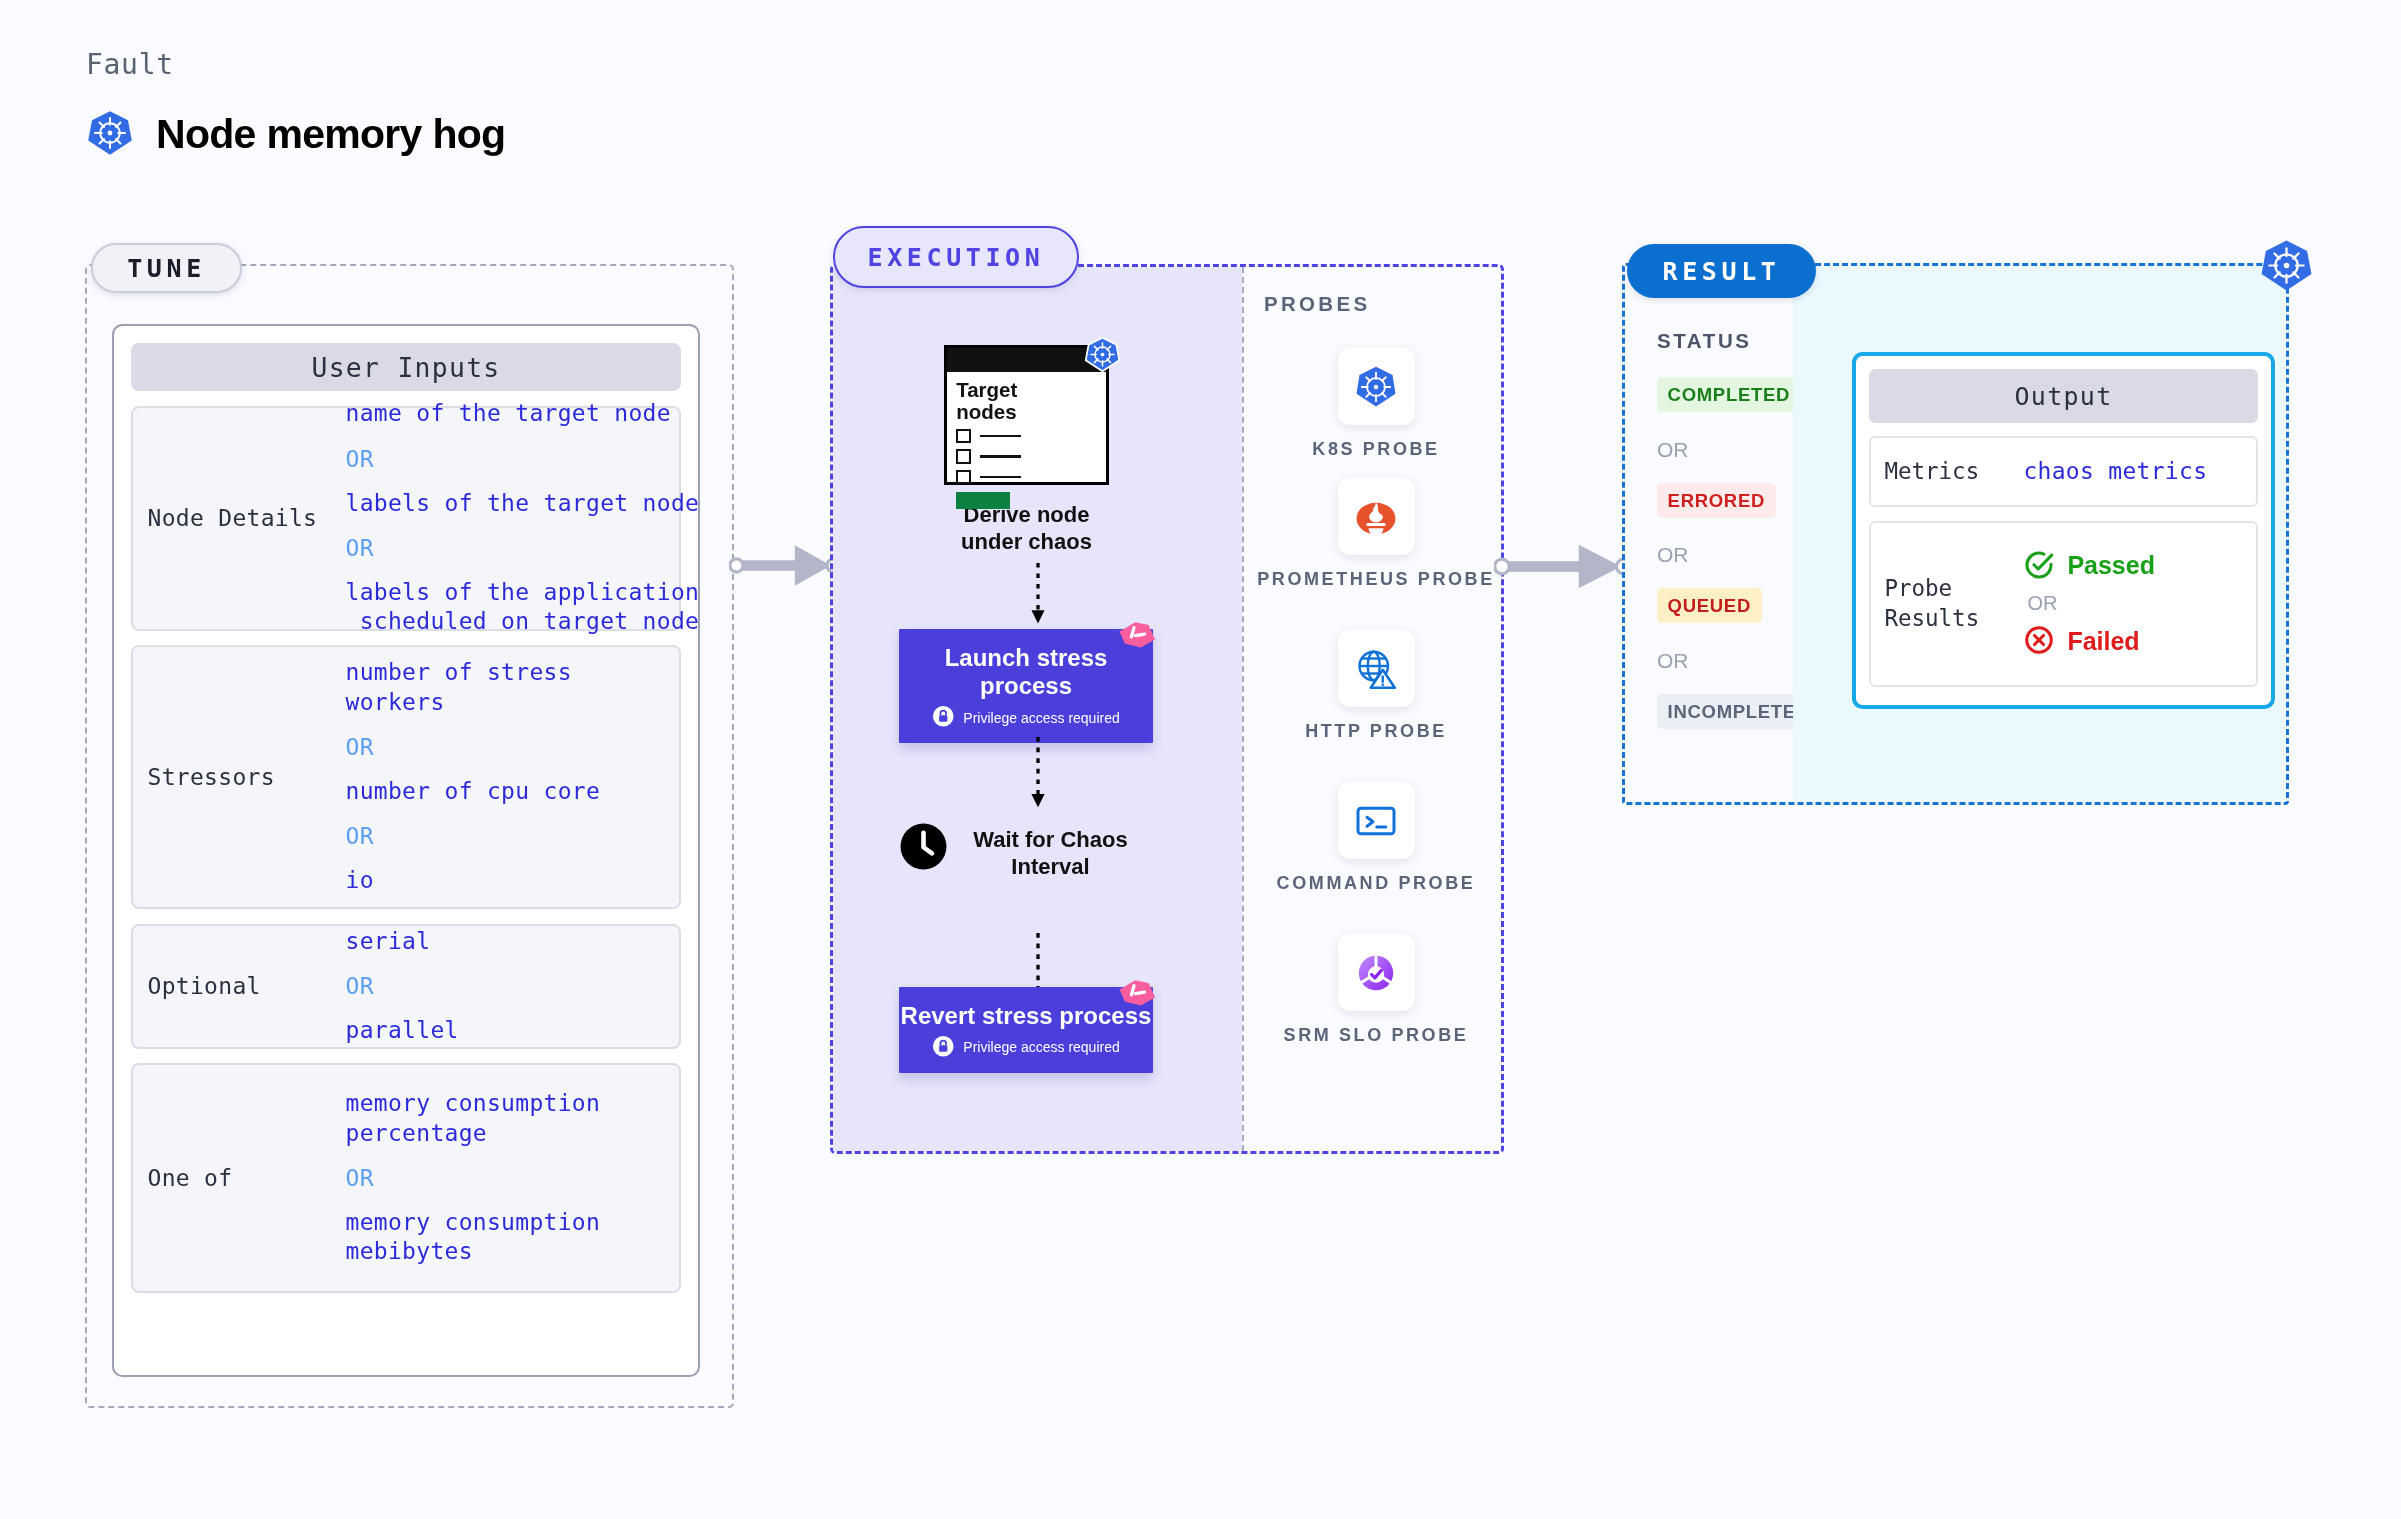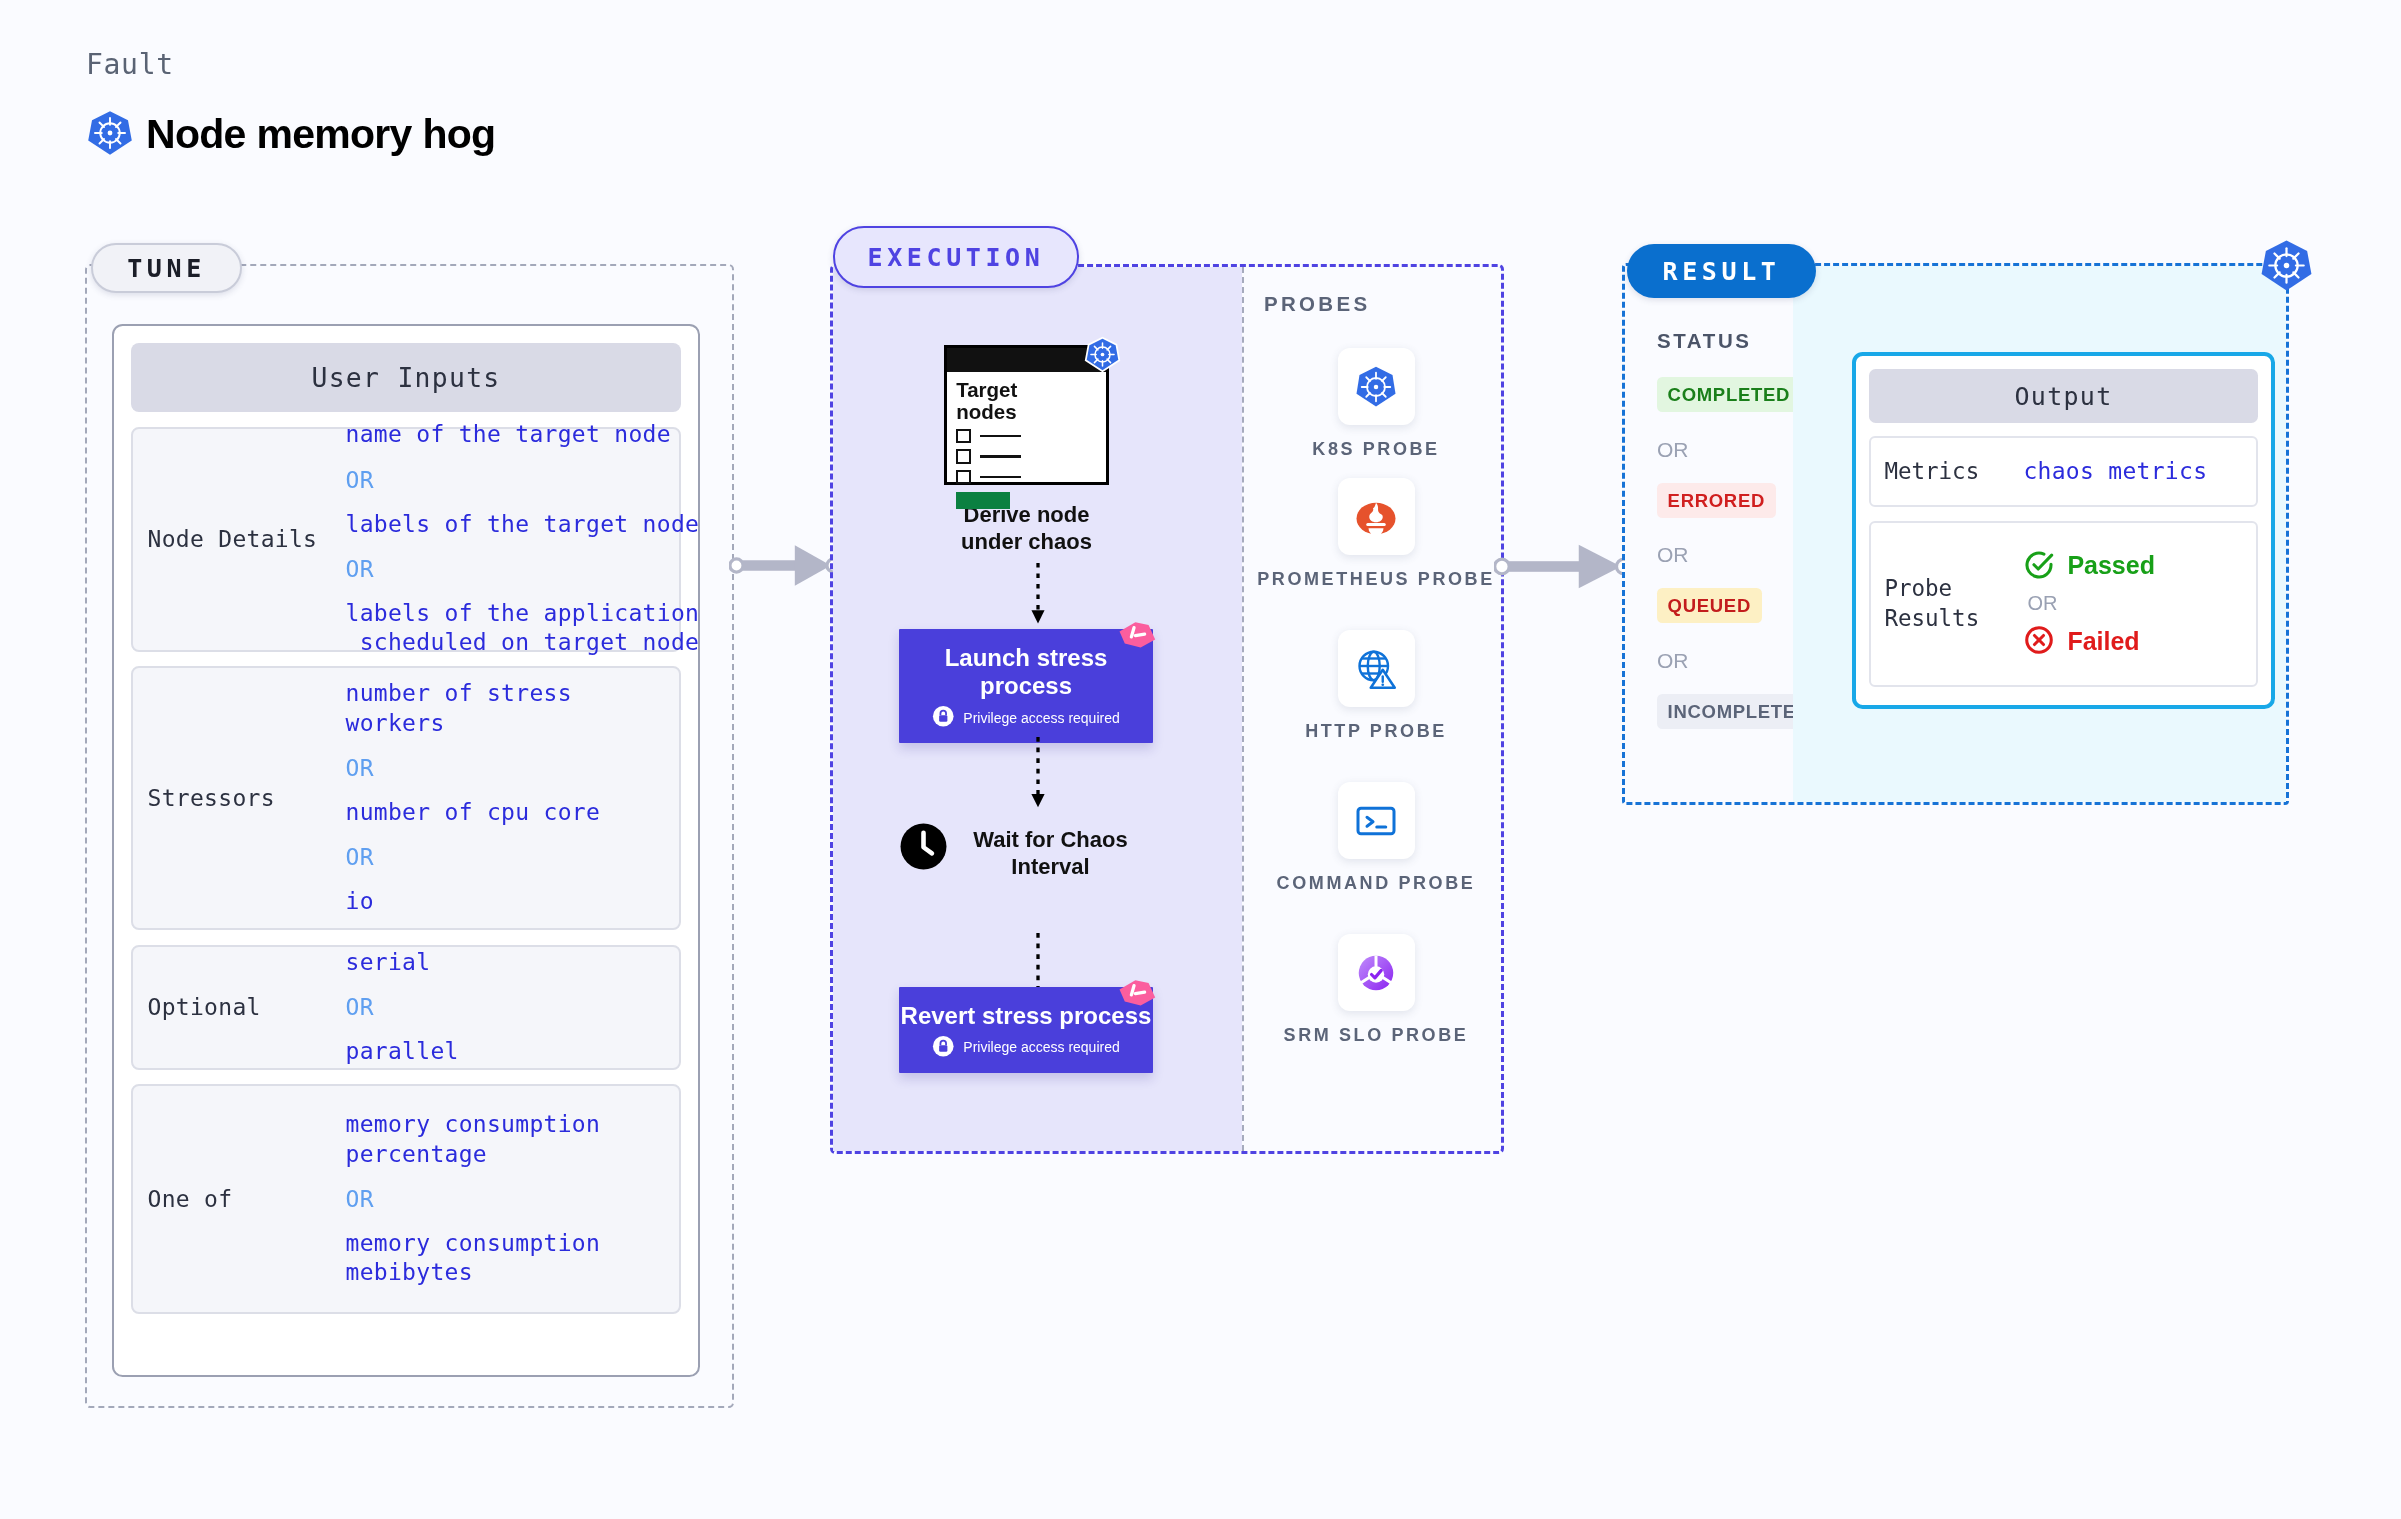--- a/index.html
+++ b/index.html
@@ -10,21 +10,21 @@
     overflow: hidden;
   }
 
   
   #fault-label {
     position: absolute; left: 86px; top: 48px;
     font-size: 28px; color: #5a6374; letter-spacing: 0.7px;
   }
   #fault-title-row {
     position: absolute; left: 86px; top: 109px;
-    display: flex; align-items: center; gap: 12px;
+    display: flex; align-items: center; gap: 22px;
   }
   #fault-title {
     font-family: "Liberation Sans", sans-serif;
     font-weight: bold; font-size: 41px; color: #000; letter-spacing: -0.7px;
   }
 
   
   .stage-pill {
     position: absolute; z-index: 20;
     display: flex; align-items: center; justify-content: center;
@@ -52,21 +52,21 @@
     border: 2.6px dashed #a3a8ba; border-radius: 5.3px;
     background: transparent;
   }
   #user-inputs-card {
     position: absolute; left: 112px; top: 324px;
     width: 588px; height: 1053px;
     background: #fff; border: 2.6px solid #9ba0b2; border-radius: 10.6px;
     padding: 17px;
   }
   #user-inputs-header {
-    height: 69px; background: #d9dae6; border-radius: 8px;
+    height: 48px; background: #d9dae6; border-radius: 8px;
     display: flex; align-items: center; justify-content: center;
     font-size: 26.4px; color: #2c3140; letter-spacing: 1.3px;
   }
   .input-row {
     margin-top: 14.5px; background: #f5f6fa;
     border: 2px solid #dcdee7; border-radius: 8px;
     display: flex; align-items: center; padding: 20px 14.5px;
   }
   .input-row .row-label {
     width: 198px; flex: none;

